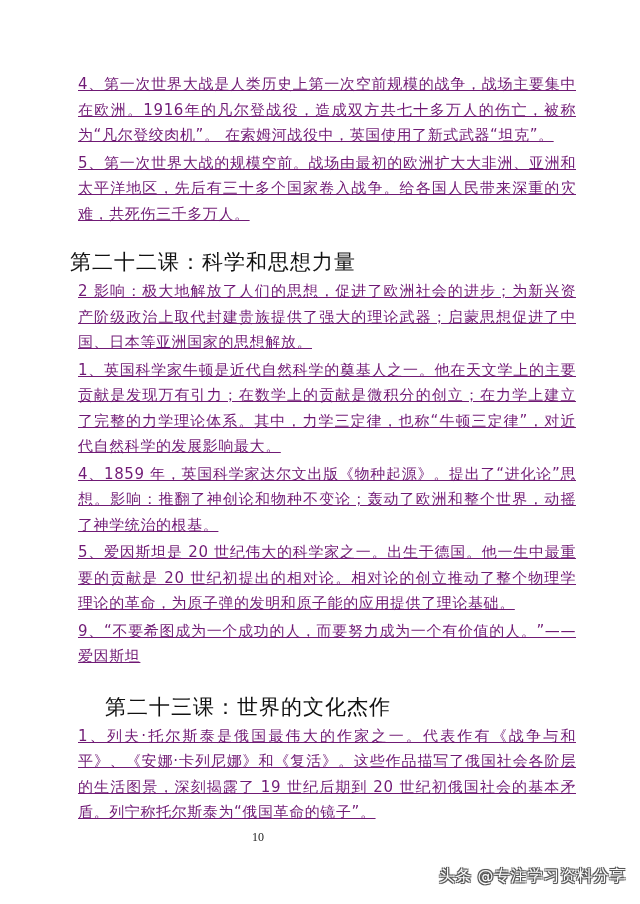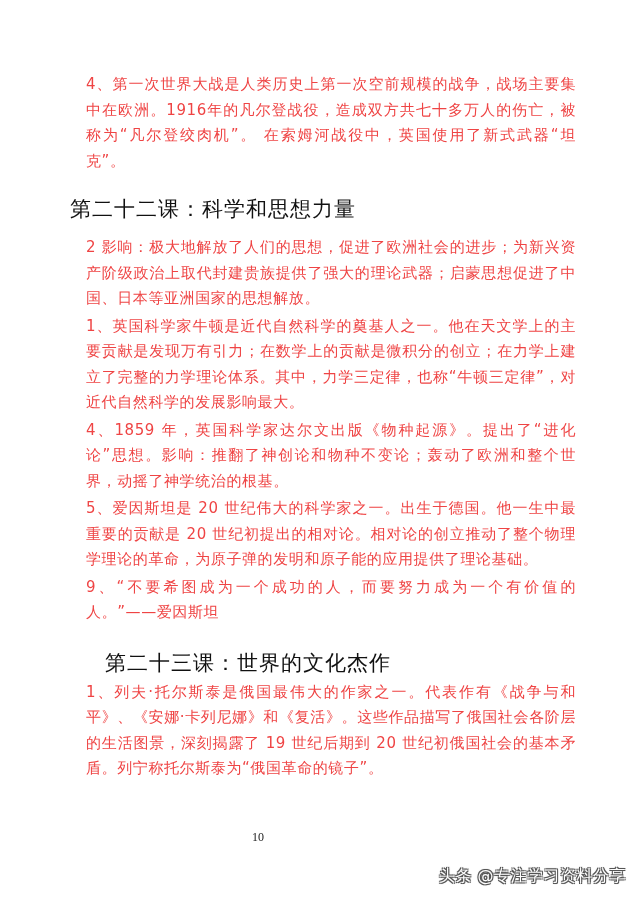--- a/index.html
+++ b/index.html
@@ -24,35 +24,36 @@
     }
     .content {
       position: absolute;
       left: 70px;
       top: 72px;
       width: 506px;
     }
     .para {
       font-size: 15px;
       line-height: 25.5px;
-      margin: 0 0 2px 16px;
+      margin: 0 0 2px 8px;
       letter-spacing: 0.6px;
       text-align: justify;
-      color: #ef4444;
+      color: #701a75;
+      text-decoration: underline;
     }
     .heading {
       font-family: "DejaVu Serif", "Liberation Serif", serif;
       font-size: 21px;
       line-height: 30px;
       margin: 0;
       color: #111;
       letter-spacing: 1px;
       font-weight: normal;
     }
-    .h1 { margin-top: 20px; margin-bottom: 11px; }
+    .h1 { margin-top: 20px; margin-bottom: 2px; }
     .h2 { margin-top: 22px; margin-bottom: 2px; margin-left: 35px; }
     .page-number {
       position: absolute;
       top: 830px;
       left: 0;
       width: 516px;
       text-align: center;
       font-family: "Liberation Serif", serif;
       font-size: 12px;
       color: #222;
@@ -70,20 +71,21 @@
         0 0 2px #333;
     }
   </style>
 </head>
 <body>
 
 <div class="page">
   <div class="content">
 
     <p class="para">4、第一次世界大战是人类历史上第一次空前规模的战争，战场主要集中在欧洲。1916年的凡尔登战役，造成双方共七十多万人的伤亡，被称为“凡尔登绞肉机”。 在索姆河战役中，英国使用了新式武器“坦克”。</p>
+    <p class="para">5、第一次世界大战的规模空前。战场由最初的欧洲扩大大非洲、亚洲和太平洋地区，先后有三十多个国家卷入战争。给各国人民带来深重的灾难，共死伤三千多万人。</p>
 
     <h2 class="heading h1">第二十二课：科学和思想力量</h2>
     <p class="para">2 影响：极大地解放了人们的思想，促进了欧洲社会的进步；为新兴资产阶级政治上取代封建贵族提供了强大的理论武器；启蒙思想促进了中国、日本等亚洲国家的思想解放。</p>
     <p class="para">1、英国科学家牛顿是近代自然科学的奠基人之一。他在天文学上的主要贡献是发现万有引力；在数学上的贡献是微积分的创立；在力学上建立了完整的力学理论体系。其中，力学三定律，也称“牛顿三定律”，对近代自然科学的发展影响最大。</p>
     <p class="para">4、1859 年，英国科学家达尔文出版《物种起源》。提出了“进化论”思想。影响：推翻了神创论和物种不变论；轰动了欧洲和整个世界，动摇了神学统治的根基。</p>
     <p class="para">5、爱因斯坦是 20 世纪伟大的科学家之一。出生于德国。他一生中最重要的贡献是 20 世纪初提出的相对论。相对论的创立推动了整个物理学理论的革命，为原子弹的发明和原子能的应用提供了理论基础。</p>
     <p class="para">9、“不要希图成为一个成功的人，而要努力成为一个有价值的人。”——爱因斯坦</p>
 
     <h2 class="heading h2">第二十三课：世界的文化杰作</h2>
     <p class="para">1、列夫·托尔斯泰是俄国最伟大的作家之一。代表作有《战争与和平》、《安娜·卡列尼娜》和《复活》。这些作品描写了俄国社会各阶层的生活图景，深刻揭露了 19 世纪后期到 20 世纪初俄国社会的基本矛盾。列宁称托尔斯泰为“俄国革命的镜子”。</p>

